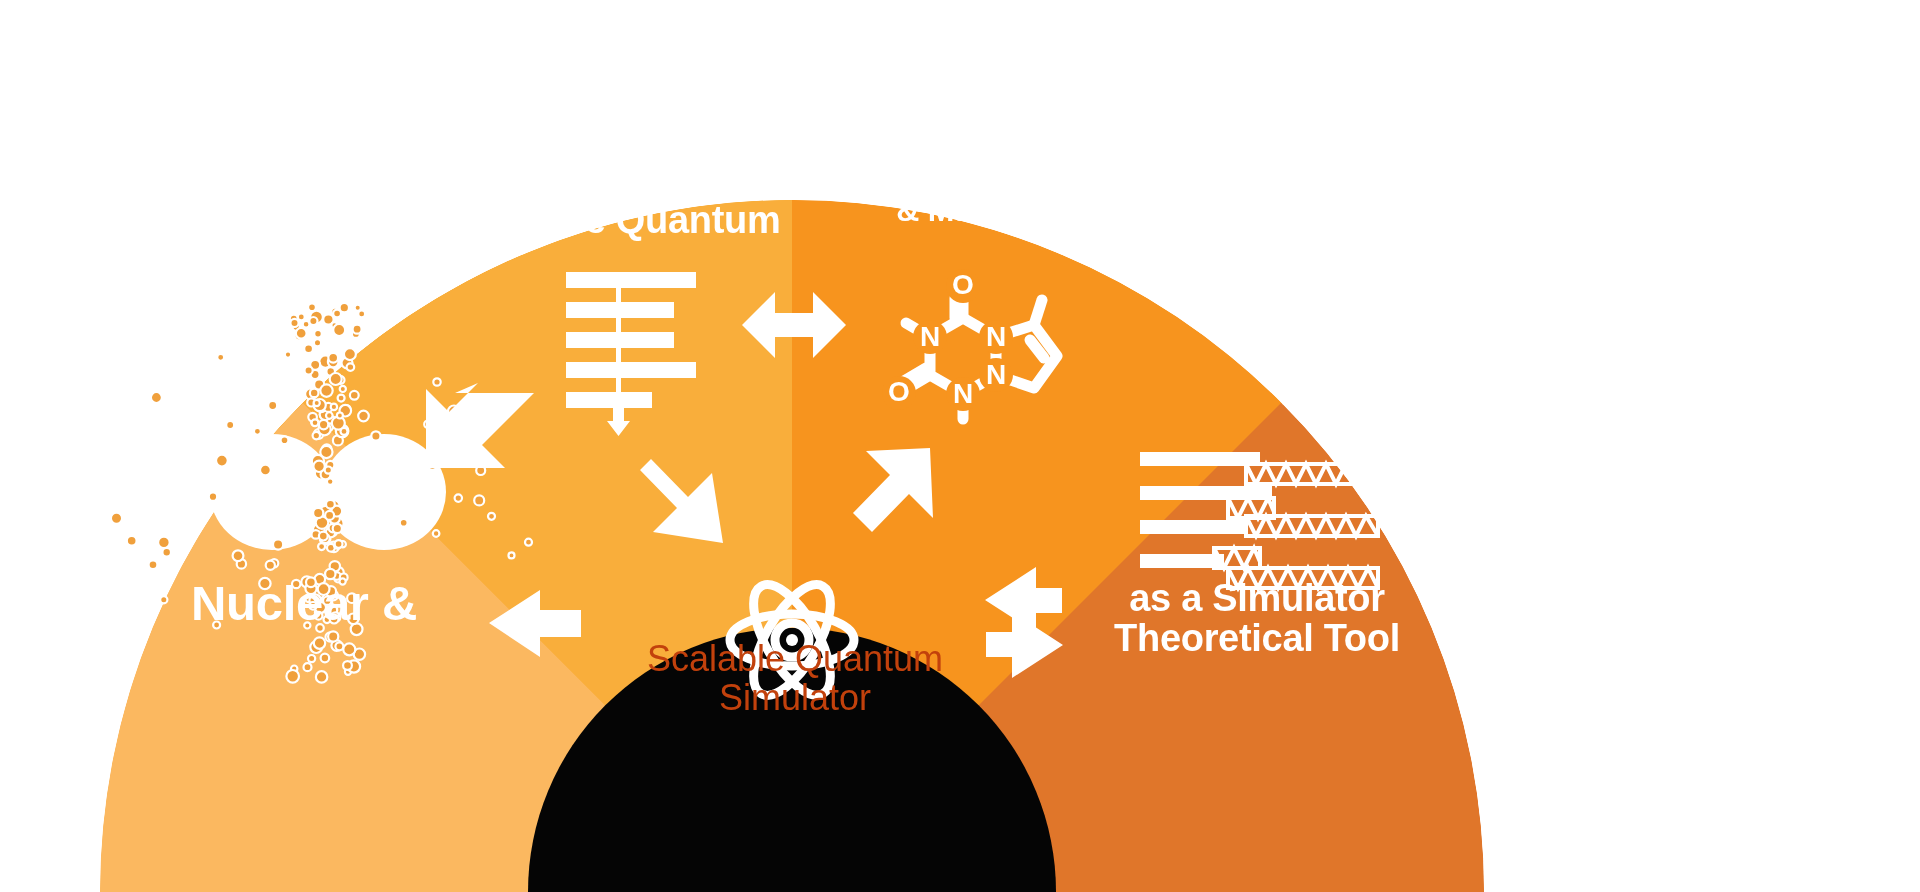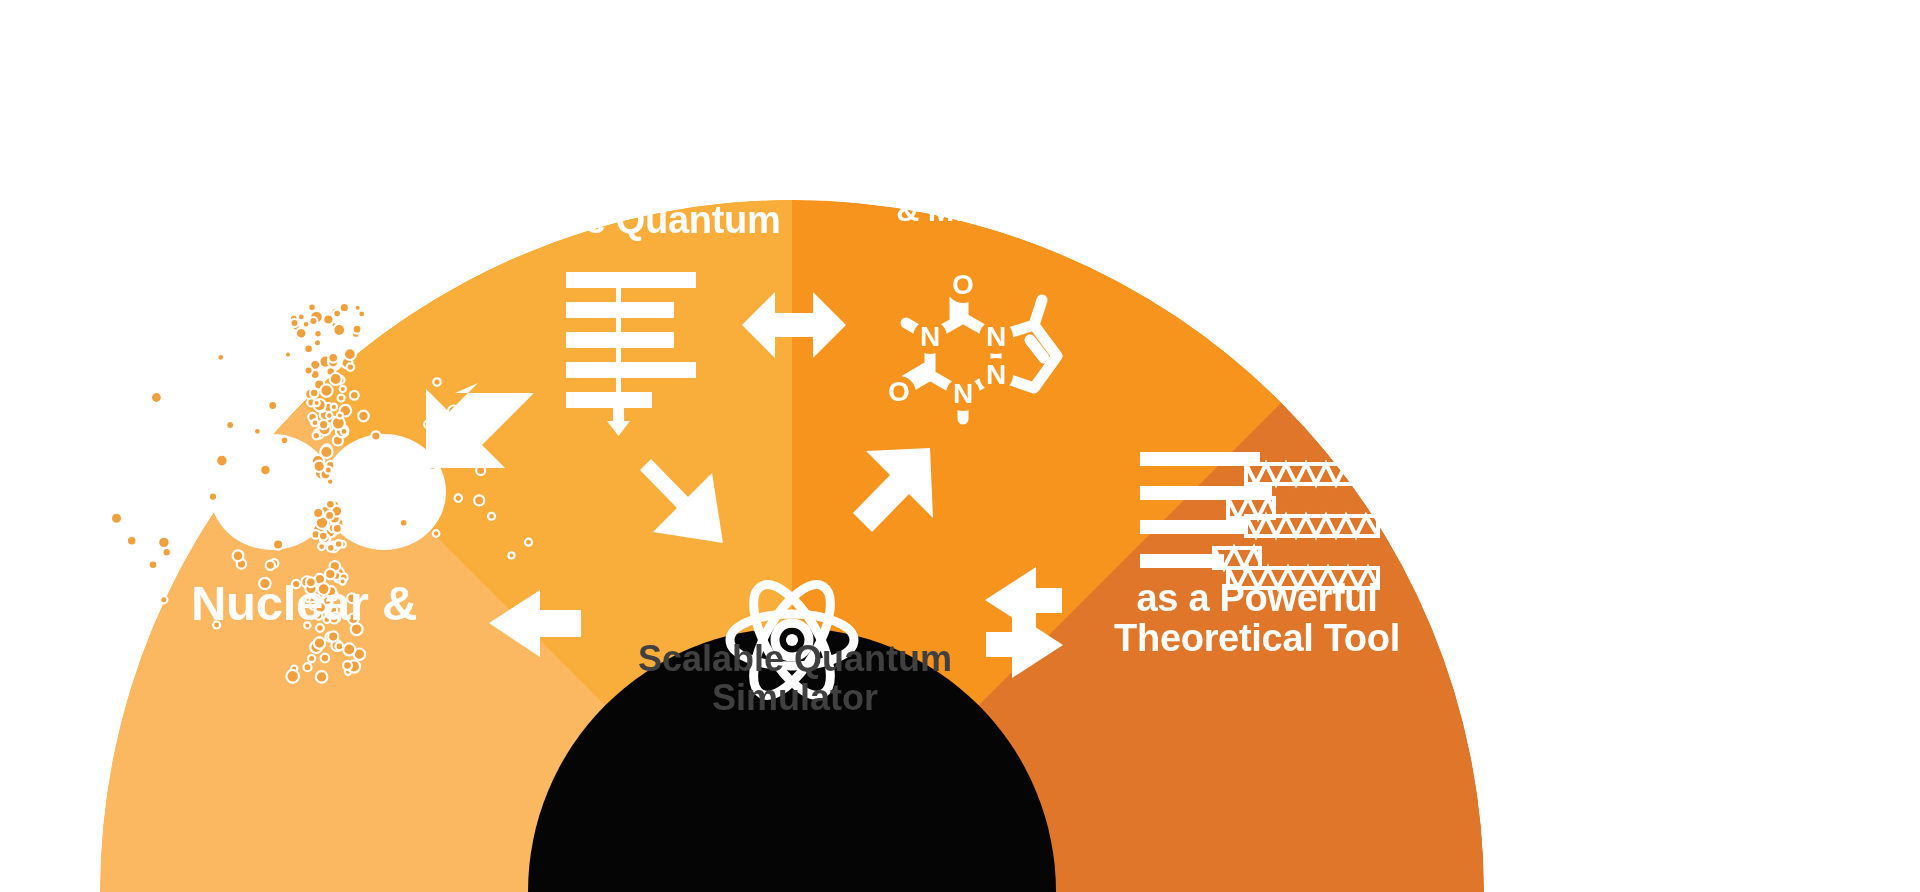--- a/index.html
+++ b/index.html
@@ -5,21 +5,21 @@
   html,body{margin:0;padding:0;background:#ffffff;}
   body{width:1920px;height:892px;overflow:hidden;font-family:"Liberation Sans",sans-serif;}
   #stage{position:relative;width:1920px;height:892px;background:#fff;overflow:hidden;}
   svg.layer{position:absolute;left:0;top:0;width:1920px;height:892px;}
   .lbl{position:absolute;color:#ffffff;font-weight:bold;line-height:1.06;text-align:center;
        font-family:"Liberation Sans",sans-serif; letter-spacing:-0.3px;}
   #lbl-stacks{left:444px;top:160px;width:340px;font-size:38px;}
   #lbl-chem{left:830px;top:160px;width:300px;font-size:32px;}
   #lbl-nuclear{left:144px;top:578px;width:320px;font-size:49px;}
   #lbl-qsim{left:1042px;top:578px;width:430px;font-size:38px;text-align:center;}
-  #lbl-core{position:absolute;left:580px;top:640px;width:430px;color:#404040;font-weight:bold;
+  #lbl-core{position:absolute;left:580px;top:640px;width:430px;color:#c2410c;font-weight:normal;
        font-size:36px;line-height:1.08;text-align:center;font-family:"Liberation Sans",sans-serif;}
 </style>
 </head>
 <body>
 
 <div id="stage">
 
   <svg class="layer" viewBox="0 0 1920 892">
     <defs>
       <clipPath id="domeclip">
@@ -363,21 +363,21 @@
   <div class="lbl" id="lbl-chem">
     <div>Chemistry</div>
     <div>&amp; Materials</div>
   </div>
 
   <div class="lbl" id="lbl-nuclear">
     <div>Nuclear &amp;</div>
   </div>
 
   <div class="lbl" id="lbl-qsim">
-    <div>as a Powerful</div>
+    <div>as a Simulator</div>
     <div>Theoretical Tool</div>
   </div>
 
   <div id="lbl-core">
     <div>Scalable Quantum</div>
     <div>Simulator</div>
   </div>
 
 </div>
 

